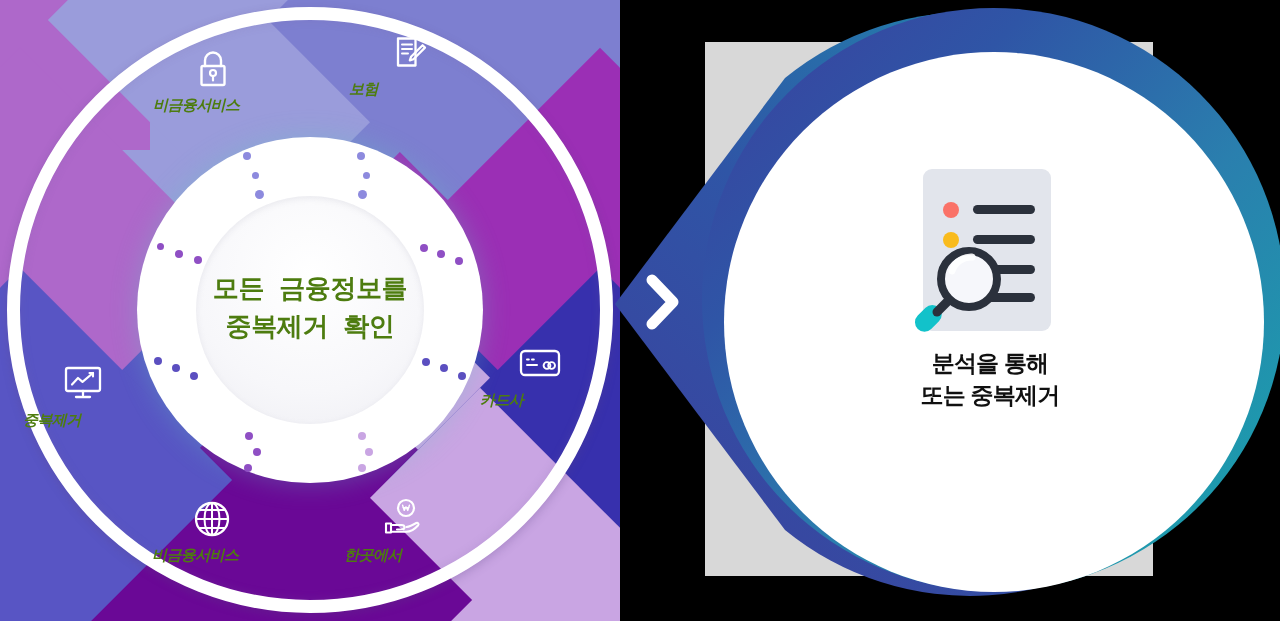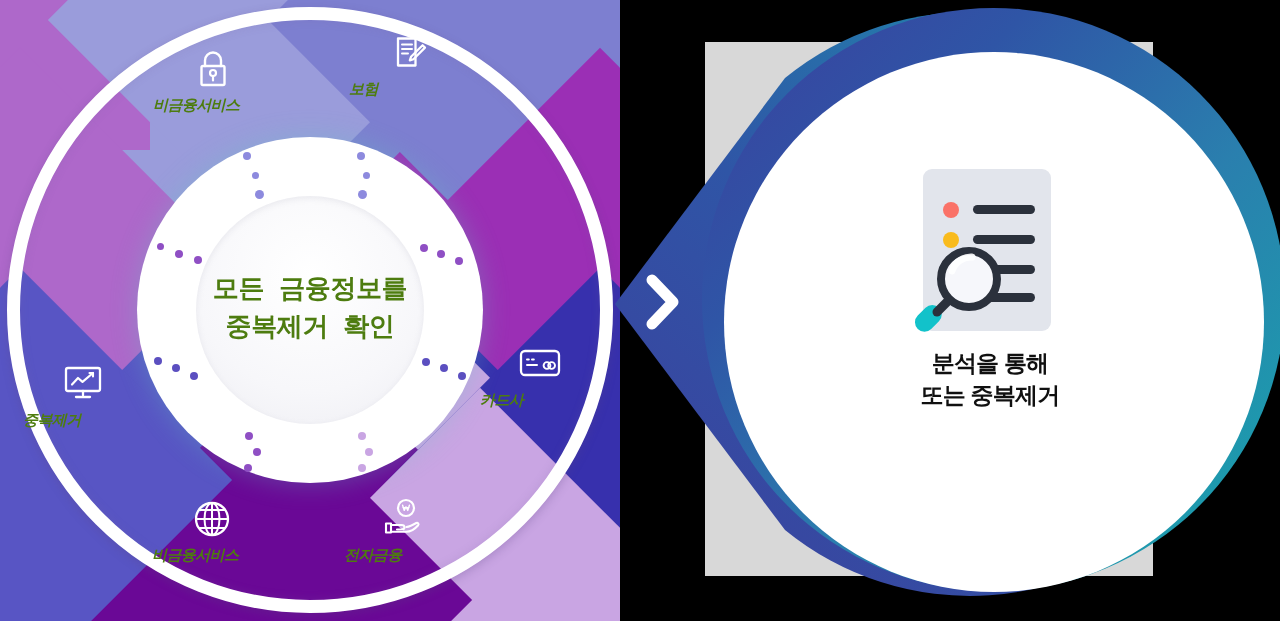--- a/index.html
+++ b/index.html
@@ -272,21 +272,21 @@
     <div class="spoke" style="left:404px; top:498px;">
       <span class="ic">
         <svg width="48" height="42" viewBox="0 0 48 42" fill="none">
           <circle cx="26" cy="10" r="8" stroke="#fff" stroke-width="2.2"></circle>
           <path d="M22.6 7.2l1.6 5.2 1.8-3.6 1.8 3.6 1.6-5.2M23 9.6h6" stroke="#fff" stroke-width="1.4" stroke-linecap="round" stroke-linejoin="round"></path>
           <path d="M6 25.5h5v9H6z" stroke="#fff" stroke-width="2.1" stroke-linejoin="round"></path>
           <path d="M11.5 27h10c2 0 3 1 3 2.3s-1 2.2-3 2.2h-4.5" stroke="#fff" stroke-width="2.1" stroke-linecap="round" stroke-linejoin="round"></path>
           <path d="M11.5 33.8h14.7c4.4 0 8.8-3 12-6.6 1-1.2-.5-3-1.9-2.2-3 1.7-6.6 3.5-9.8 4" stroke="#fff" stroke-width="2.1" stroke-linecap="round" stroke-linejoin="round"></path>
         </svg>
       </span>
-      <span class="lb">전자금융</span>
+      <span class="lb">한곳에서</span>
     </div>
 
     <div class="spoke" style="left:212px; top:498px;">
       <span class="ic">
         <svg width="42" height="42" viewBox="0 0 42 42" fill="none">
           <circle cx="21" cy="21" r="16" stroke="#fff" stroke-width="2.3"></circle>
           <ellipse cx="21" cy="21" rx="7.5" ry="16" stroke="#fff" stroke-width="2"></ellipse>
           <path d="M5 21h32M7.5 12h27M7.5 30h27M21 5v32" stroke="#fff" stroke-width="2"></path>
         </svg>
       </span>

